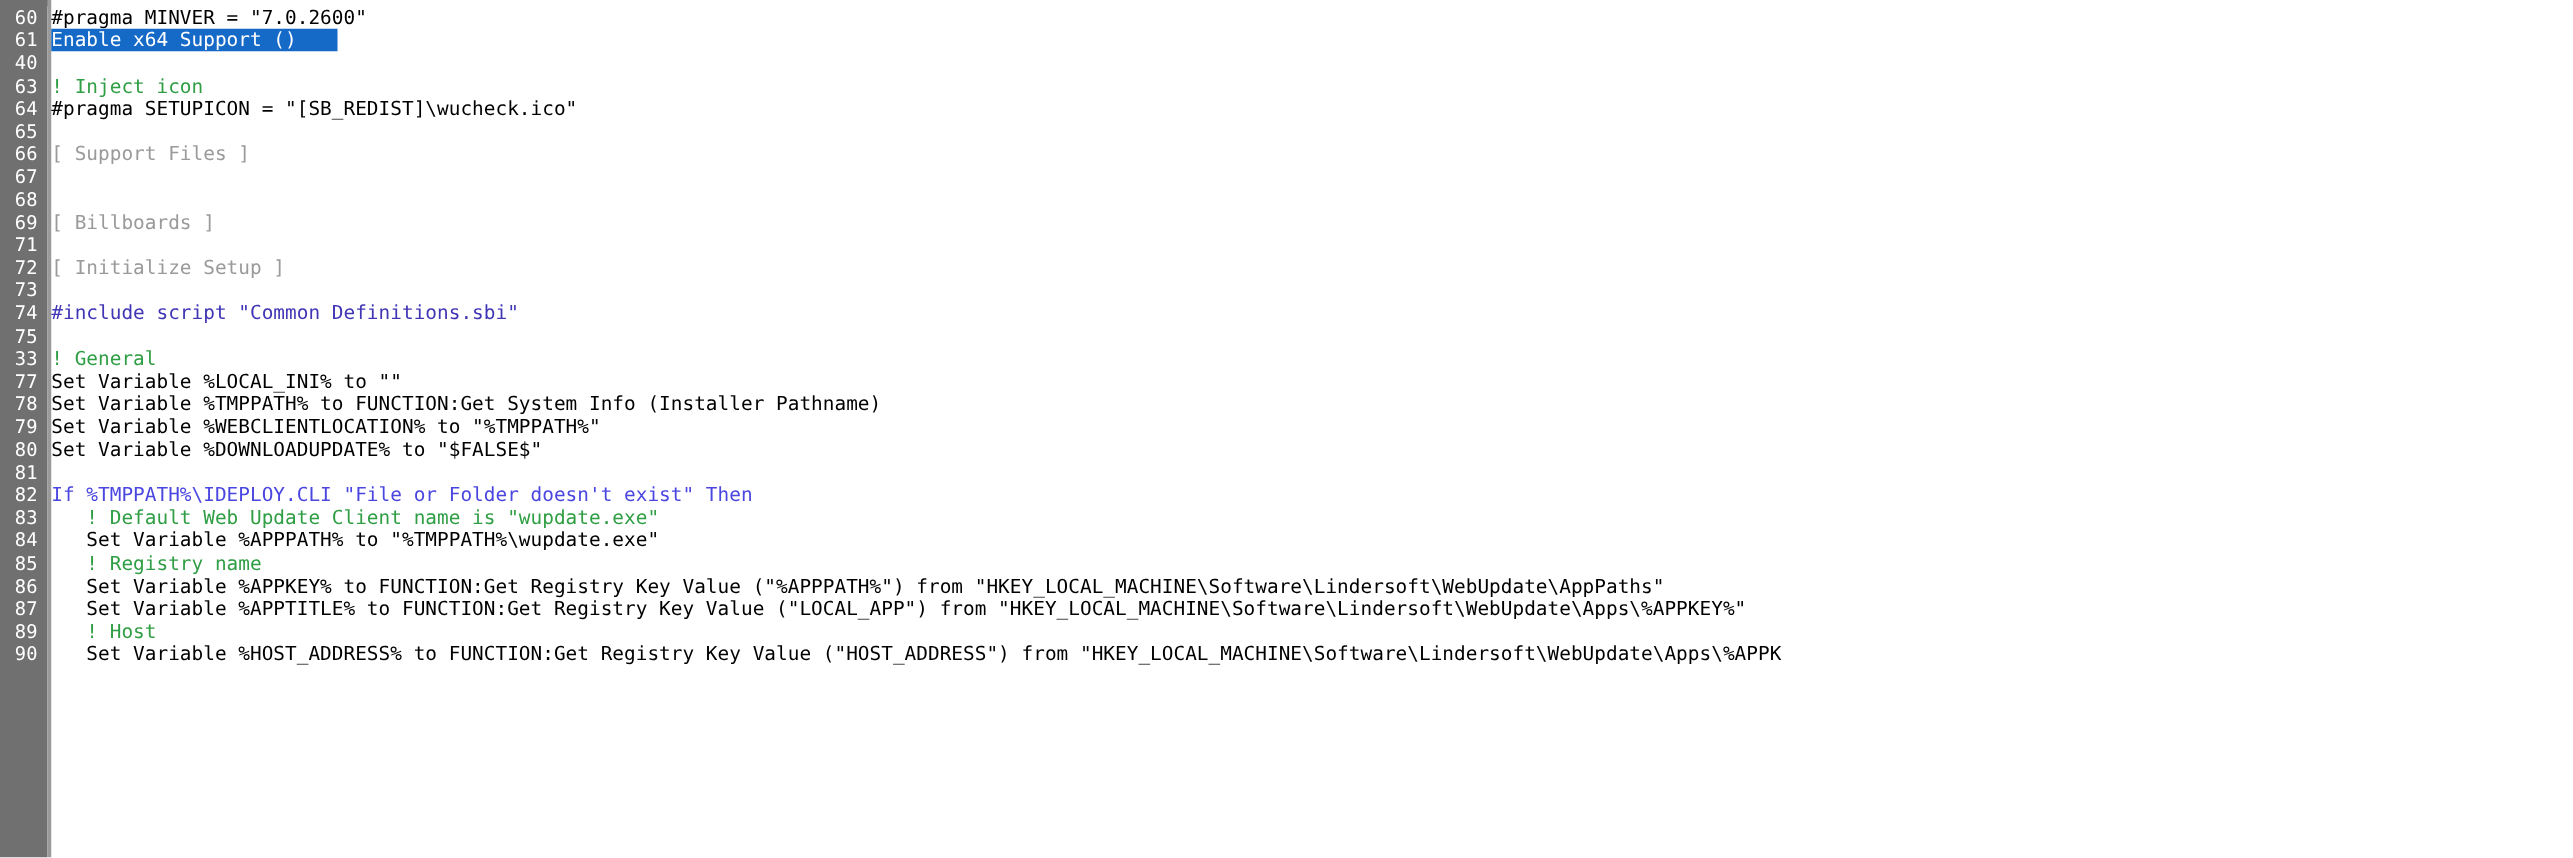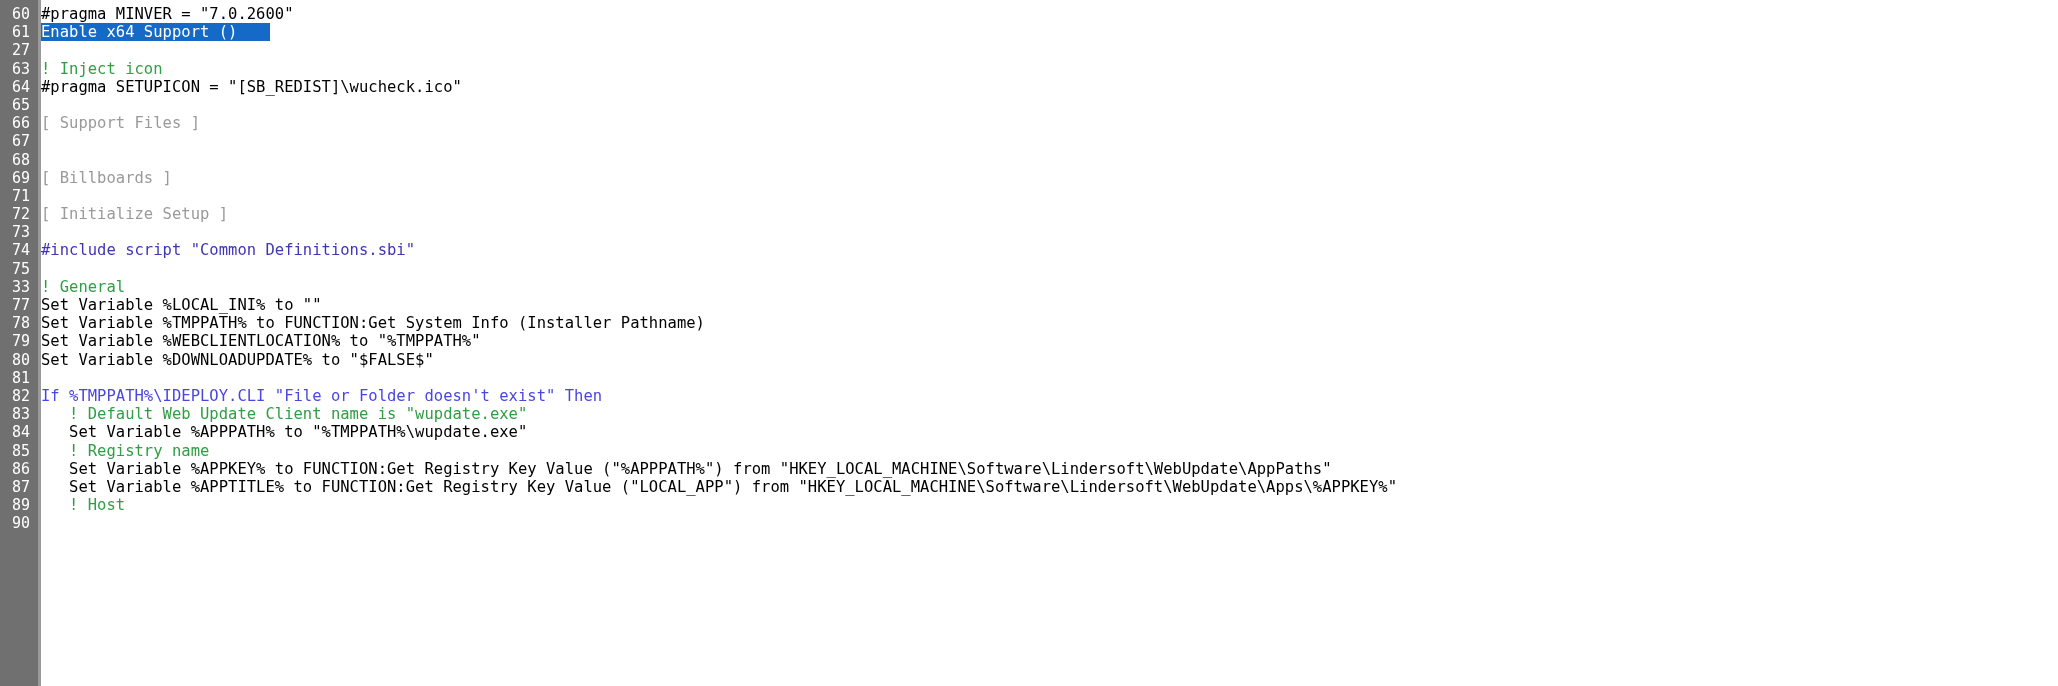--- a/index.html
+++ b/index.html
@@ -132,21 +132,21 @@
   <div class="top-sliver">
     <div class="sliver-gutter"></div>
   </div>
 
   <div class="gutter-bg"></div>
   <div class="gutter-edge"></div>
 
   <div class="code-area" id="code-area">
       <div class="line"><span class="ln">60</span><span class="code c-plain">#pragma MINVER = "7.0.2600"</span></div>
       <div class="line selected"><div class="sel-bar" style="width: 229px;"></div><span class="ln">61</span><span class="code c-sel">Enable x64 Support ()</span></div>
-      <div class="line"><span class="ln">27</span><span class="code c-plain"></span></div>
+      <div class="line"><span class="ln">40</span><span class="code c-plain"></span></div>
       <div class="line"><span class="ln">63</span><span class="code c-comment">! Inject icon</span></div>
       <div class="line"><span class="ln">64</span><span class="code c-plain">#pragma SETUPICON = "[SB_REDIST]\wucheck.ico"</span></div>
       <div class="line"><span class="ln">65</span><span class="code c-plain"></span></div>
       <div class="line"><span class="ln">66</span><span class="code c-section">[ Support Files ]</span></div>
       <div class="line"><span class="ln">67</span><span class="code c-plain"></span></div>
       <div class="line"><span class="ln">68</span><span class="code c-plain"></span></div>
       <div class="line"><span class="ln">69</span><span class="code c-section">[ Billboards ]</span></div>
       <div class="line"><span class="ln">71</span><span class="code c-plain"></span></div>
       <div class="line"><span class="ln">72</span><span class="code c-section">[ Initialize Setup ]</span></div>
       <div class="line"><span class="ln">73</span></div>
@@ -158,16 +158,16 @@
       <div class="line"><span class="ln">79</span><span class="code c-plain">Set Variable %WEBCLIENTLOCATION% to "%TMPPATH%"</span></div>
       <div class="line"><span class="ln">80</span><span class="code c-plain">Set Variable %DOWNLOADUPDATE% to "$FALSE$"</span></div>
       <div class="line"><span class="ln">81</span><span class="code c-plain"></span></div>
       <div class="line"><span class="ln">82</span><span class="code c-keyword">If %TMPPATH%\IDEPLOY.CLI "File or Folder doesn't exist" Then</span></div>
       <div class="line"><span class="ln">83</span><span class="code c-comment">   ! Default Web Update Client name is "wupdate.exe"</span></div>
       <div class="line"><span class="ln">84</span><span class="code c-plain">   Set Variable %APPPATH% to "%TMPPATH%\wupdate.exe"</span></div>
       <div class="line"><span class="ln">85</span><span class="code c-comment">   ! Registry name</span></div>
       <div class="line"><span class="ln">86</span><span class="code c-plain">   Set Variable %APPKEY% to FUNCTION:Get Registry Key Value ("%APPPATH%") from "HKEY_LOCAL_MACHINE\Software\Lindersoft\WebUpdate\AppPaths"</span></div>
       <div class="line"><span class="ln">87</span><span class="code c-plain">   Set Variable %APPTITLE% to FUNCTION:Get Registry Key Value ("LOCAL_APP") from "HKEY_LOCAL_MACHINE\Software\Lindersoft\WebUpdate\Apps\%APPKEY%"</span></div>
       <div class="line"><span class="ln">89</span><span class="code c-comment">   ! Host</span></div>
-      <div class="line"><span class="ln">90</span></div>
+      <div class="line"><span class="ln">90</span><span class="code c-plain">   Set Variable %HOST_ADDRESS% to FUNCTION:Get Registry Key Value ("HOST_ADDRESS") from "HKEY_LOCAL_MACHINE\Software\Lindersoft\WebUpdate\Apps\%APPK</span></div>
     </div>
 
 </div>
 
 </body></html>

